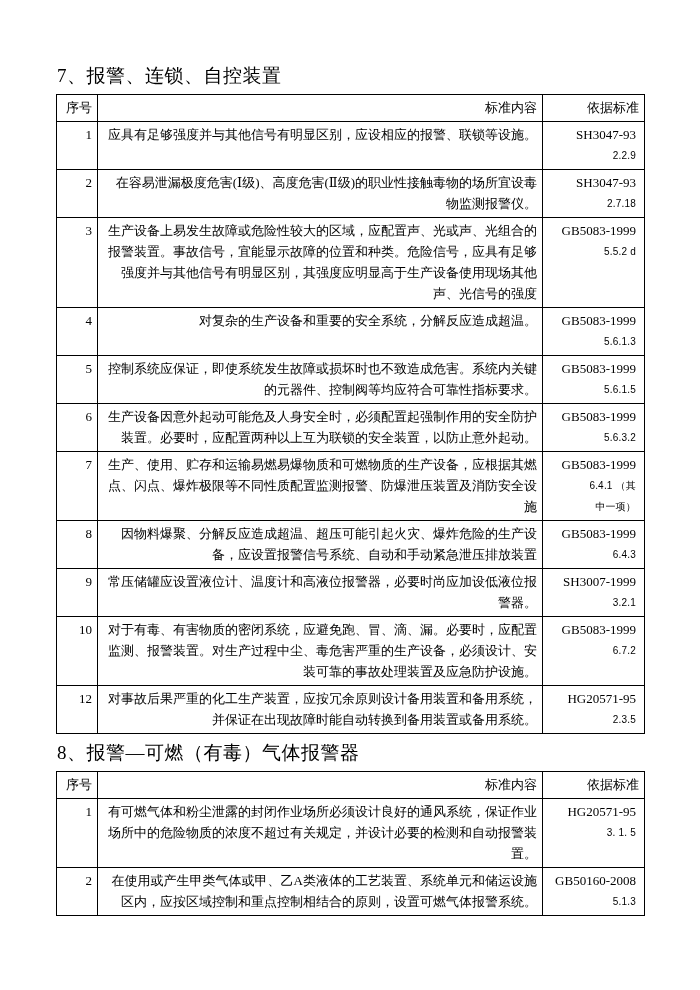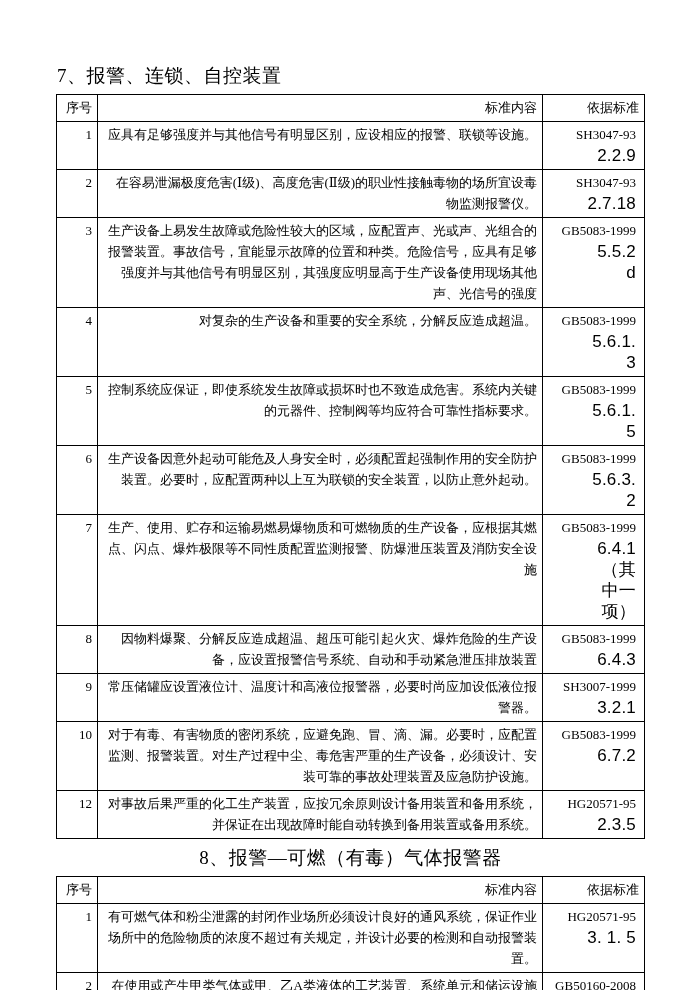--- a/index.html
+++ b/index.html
@@ -22,21 +22,20 @@
   }
   .sec-title {
     font-size: 19px;
     font-weight: normal;
     margin: 0 0 8px 1px;
     line-height: 20px;
     letter-spacing: 0.5px;
   }
   .sec-title.second {
     margin-top: 9px;
-    text-align: center;
   }
   table.std-table {
     border-collapse: collapse;
     table-layout: fixed;
     width: 588px;
   }
   .std-table col.c-no      { width: 41px;  }
   .std-table col.c-content { width: 445px; }
   .std-table col.c-std     { width: 102px; }
   .std-table th,
@@ -55,21 +54,21 @@
     height: 20px;
   }
   .std-table td.no-cell {
     padding-left: 7px;
   }
   .std-table td.std-cell {
     padding-right: 8px;
   }
   .std-clause {
     font-family: "Liberation Sans", "DejaVu Sans", sans-serif;
-    font-size: 17px;
+    font-size: 10px;
     letter-spacing: 0.2px;
     margin-left: 36px;
   }
   .std-clause:empty { display: none; }
 </style>
 </head>
 <body>
 
 <div class="page">
 

